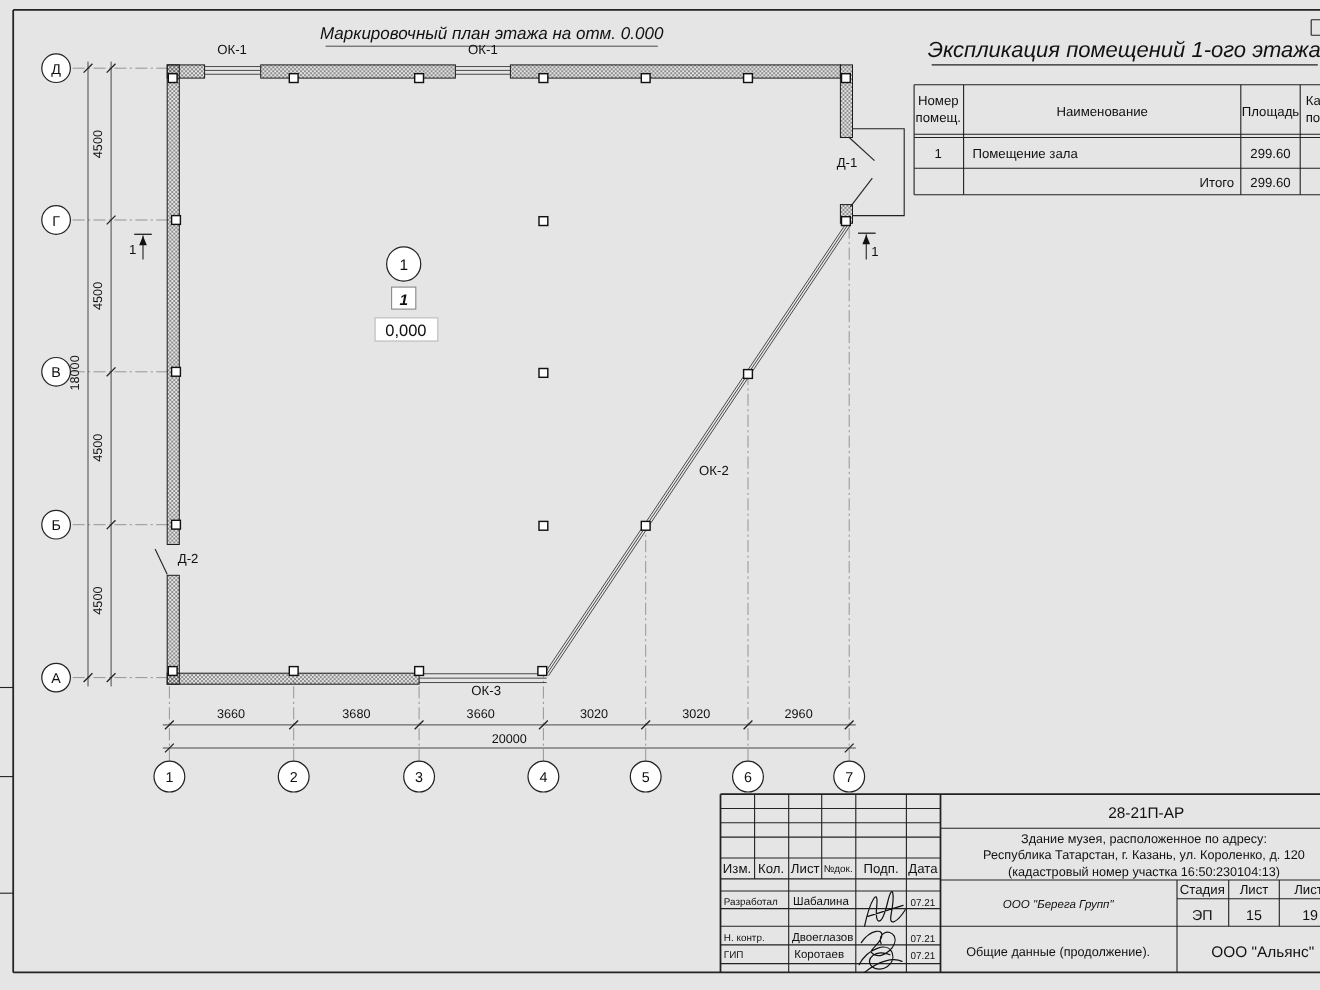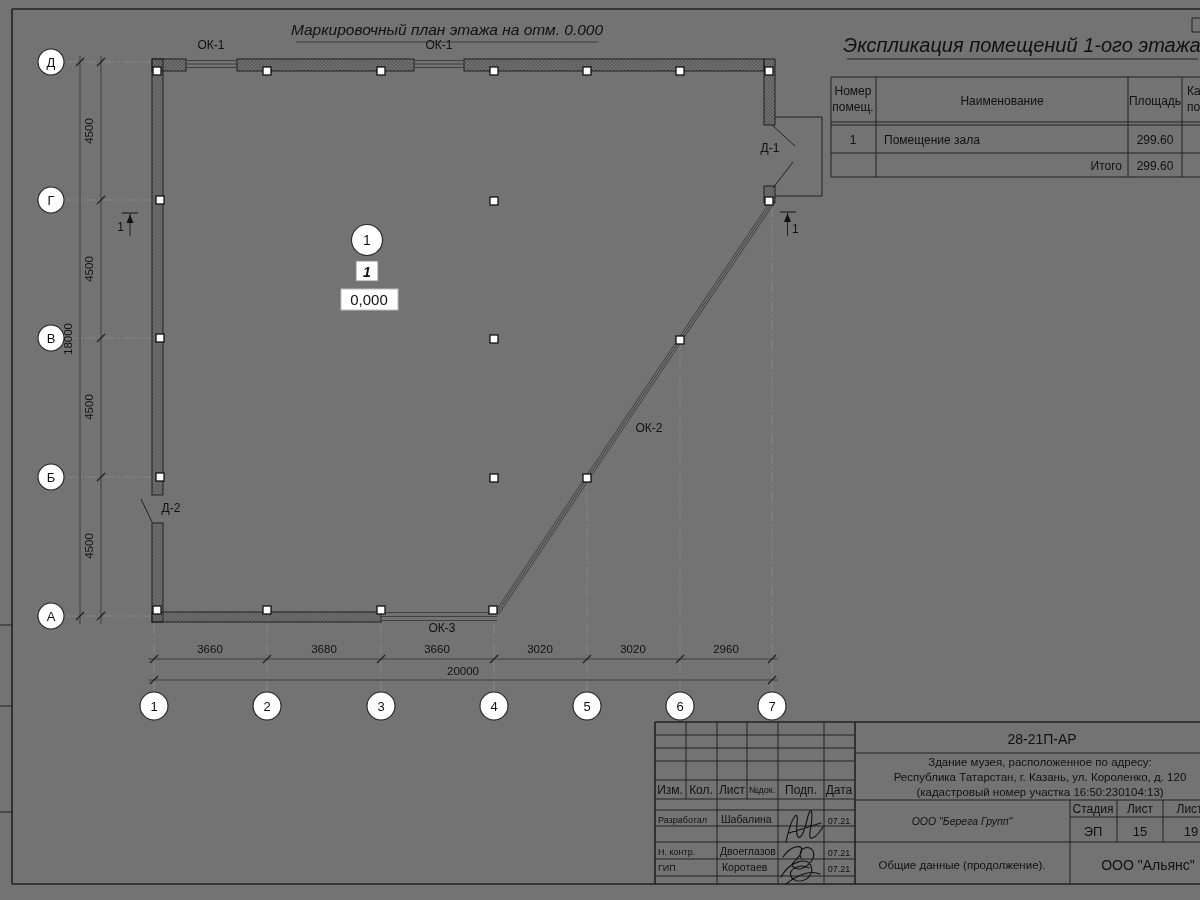--- a/index.html
+++ b/index.html
@@ -1,16 +1,16 @@
 <!DOCTYPE html>
 <html><head>
 <meta charset="utf-8">
 <style>
   html,body{margin:0;padding:0;background:#fff;}
-  #sheet{position:relative;width:1200px;height:900px;background:#737373;overflow:hidden;
+  #sheet{position:relative;width:1200px;height:900px;background:#e5e5e5;overflow:hidden;
          font-family:"Liberation Sans", sans-serif;}
   svg text{font-family:"Liberation Sans", sans-serif;fill:#111;}
   .t9{font-size:9px}.t10{font-size:10.5px}.t11{font-size:11.5px}.t12{font-size:12px}
   .t13{font-size:13px}.t14{font-size:14px}.t15{font-size:15px}.t16{font-size:15.5px}
   .t20{font-size:20px}
   .it{font-style:italic}.bld{font-weight:bold}
   .mid{text-anchor:middle}.enda{text-anchor:end}
   .wall{fill:url(#hatch);stroke:#1a1a1a;stroke-width:.9}
   .col{fill:#fff;stroke:#111;stroke-width:1.3}
   .axis{stroke:#8a8a8a;stroke-width:.8;stroke-dasharray:11 3 2 3;fill:none}

